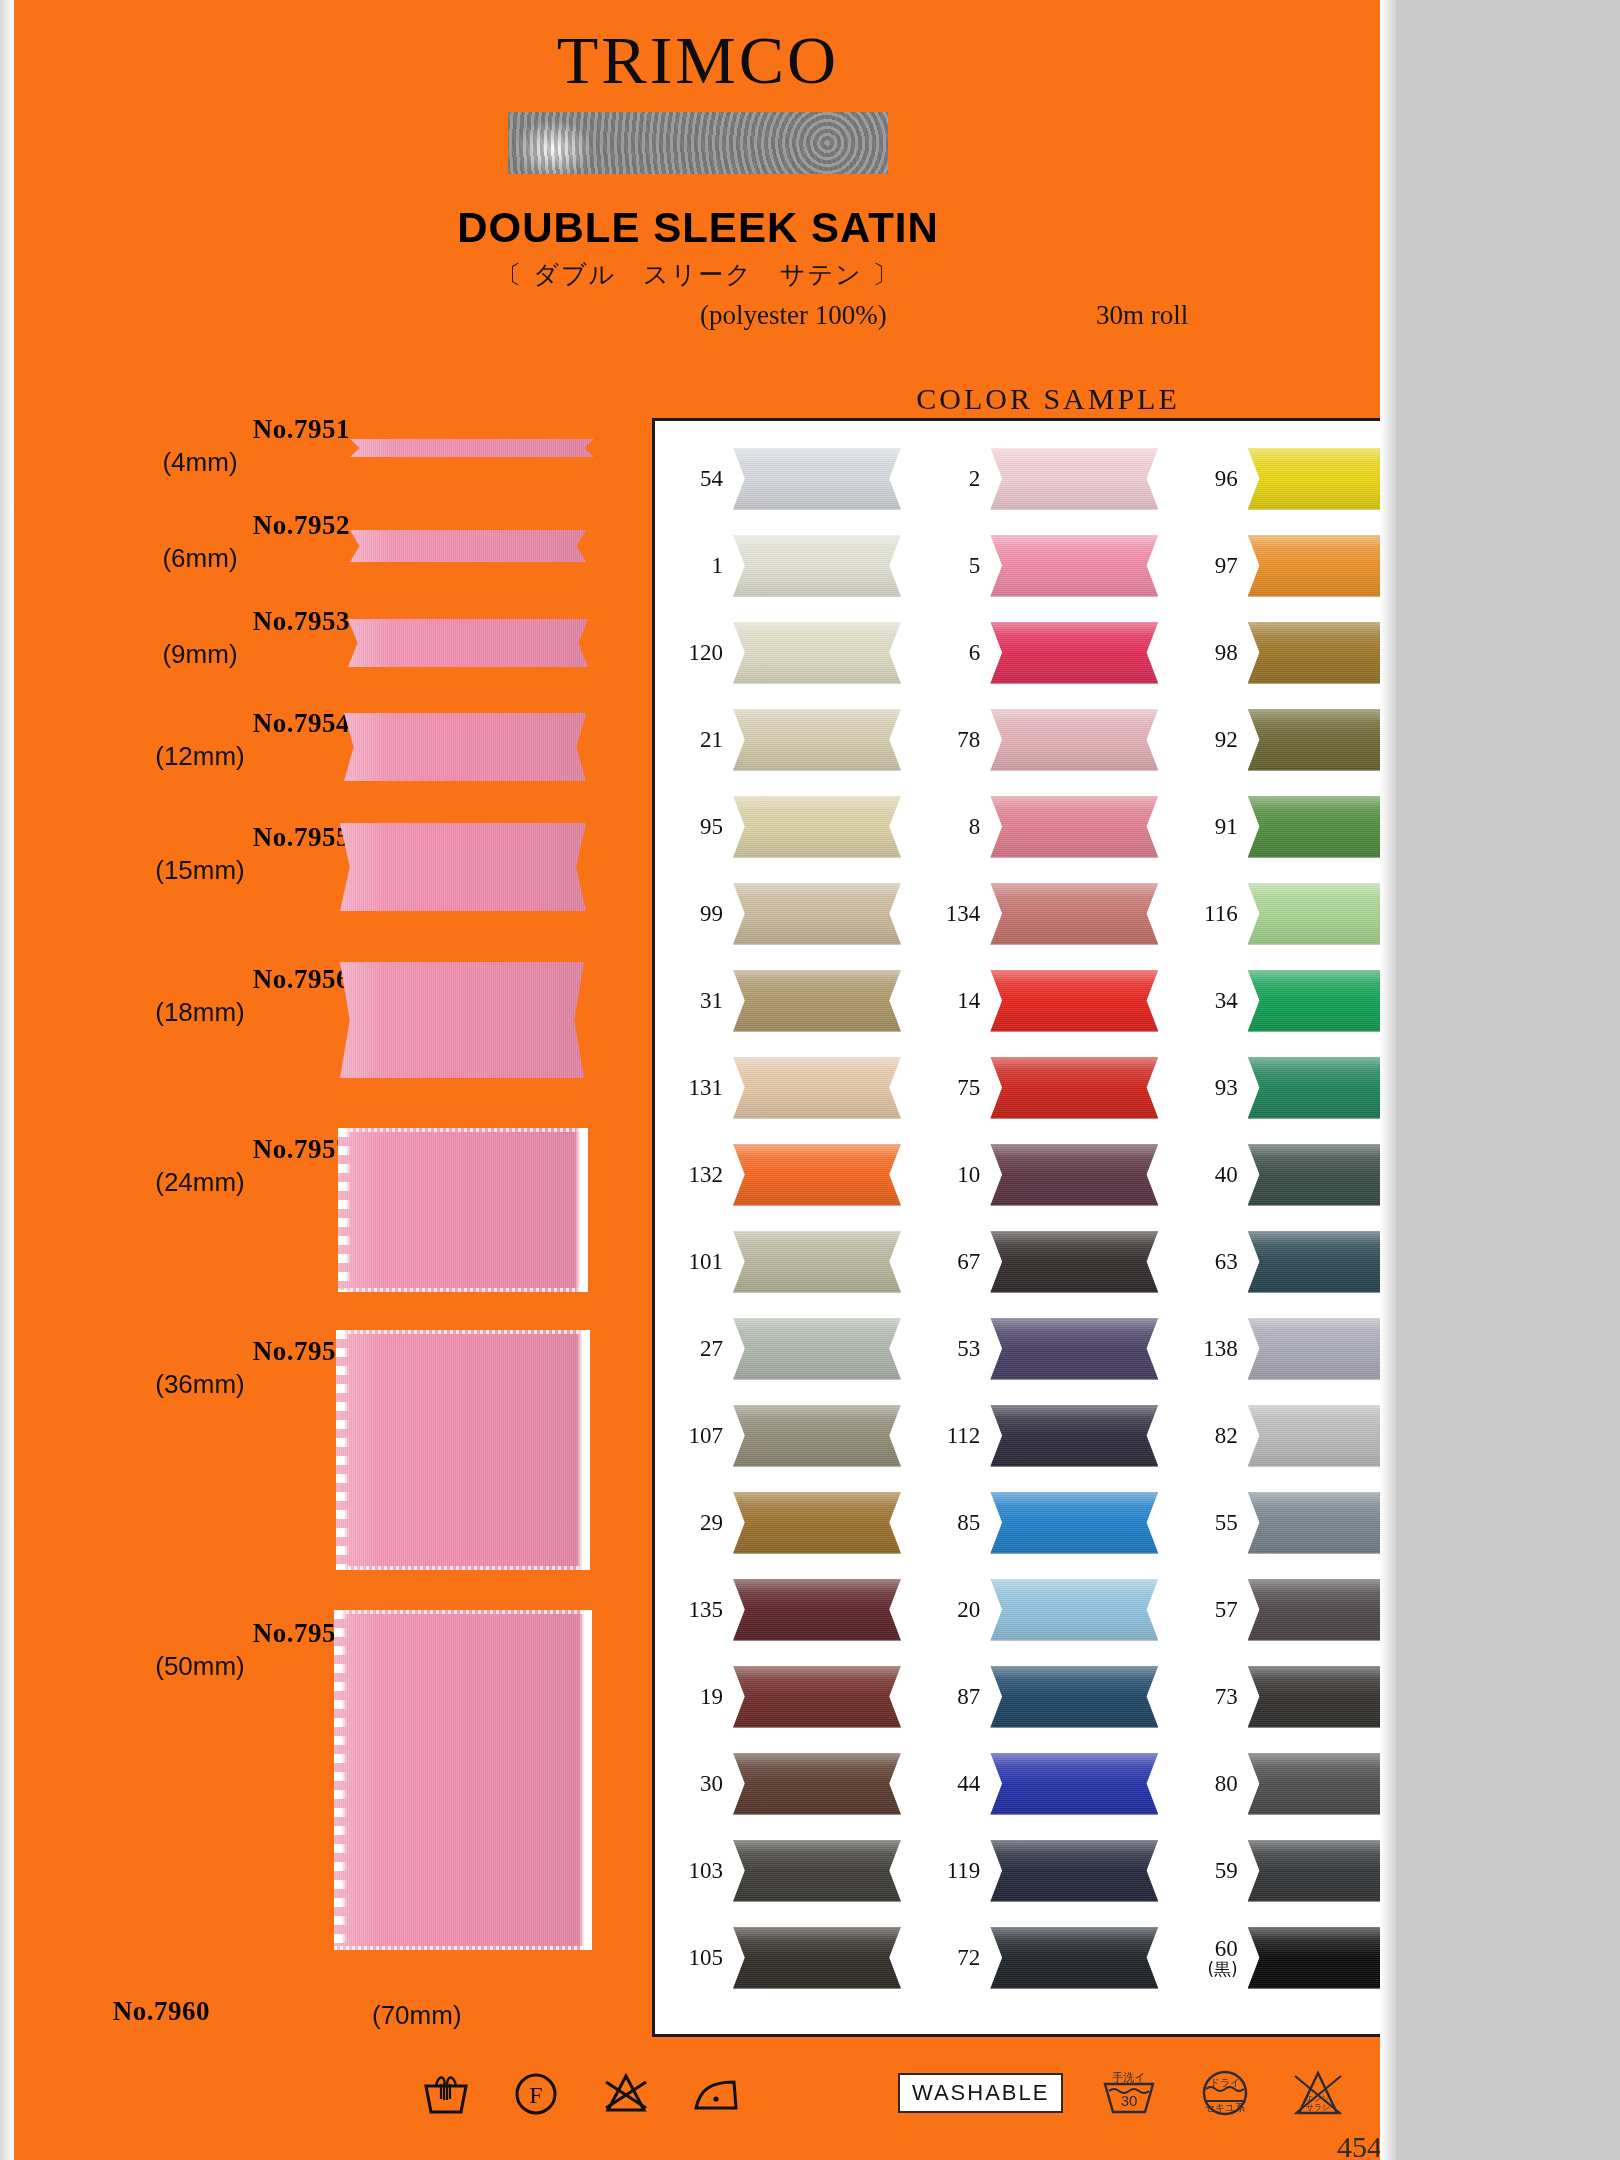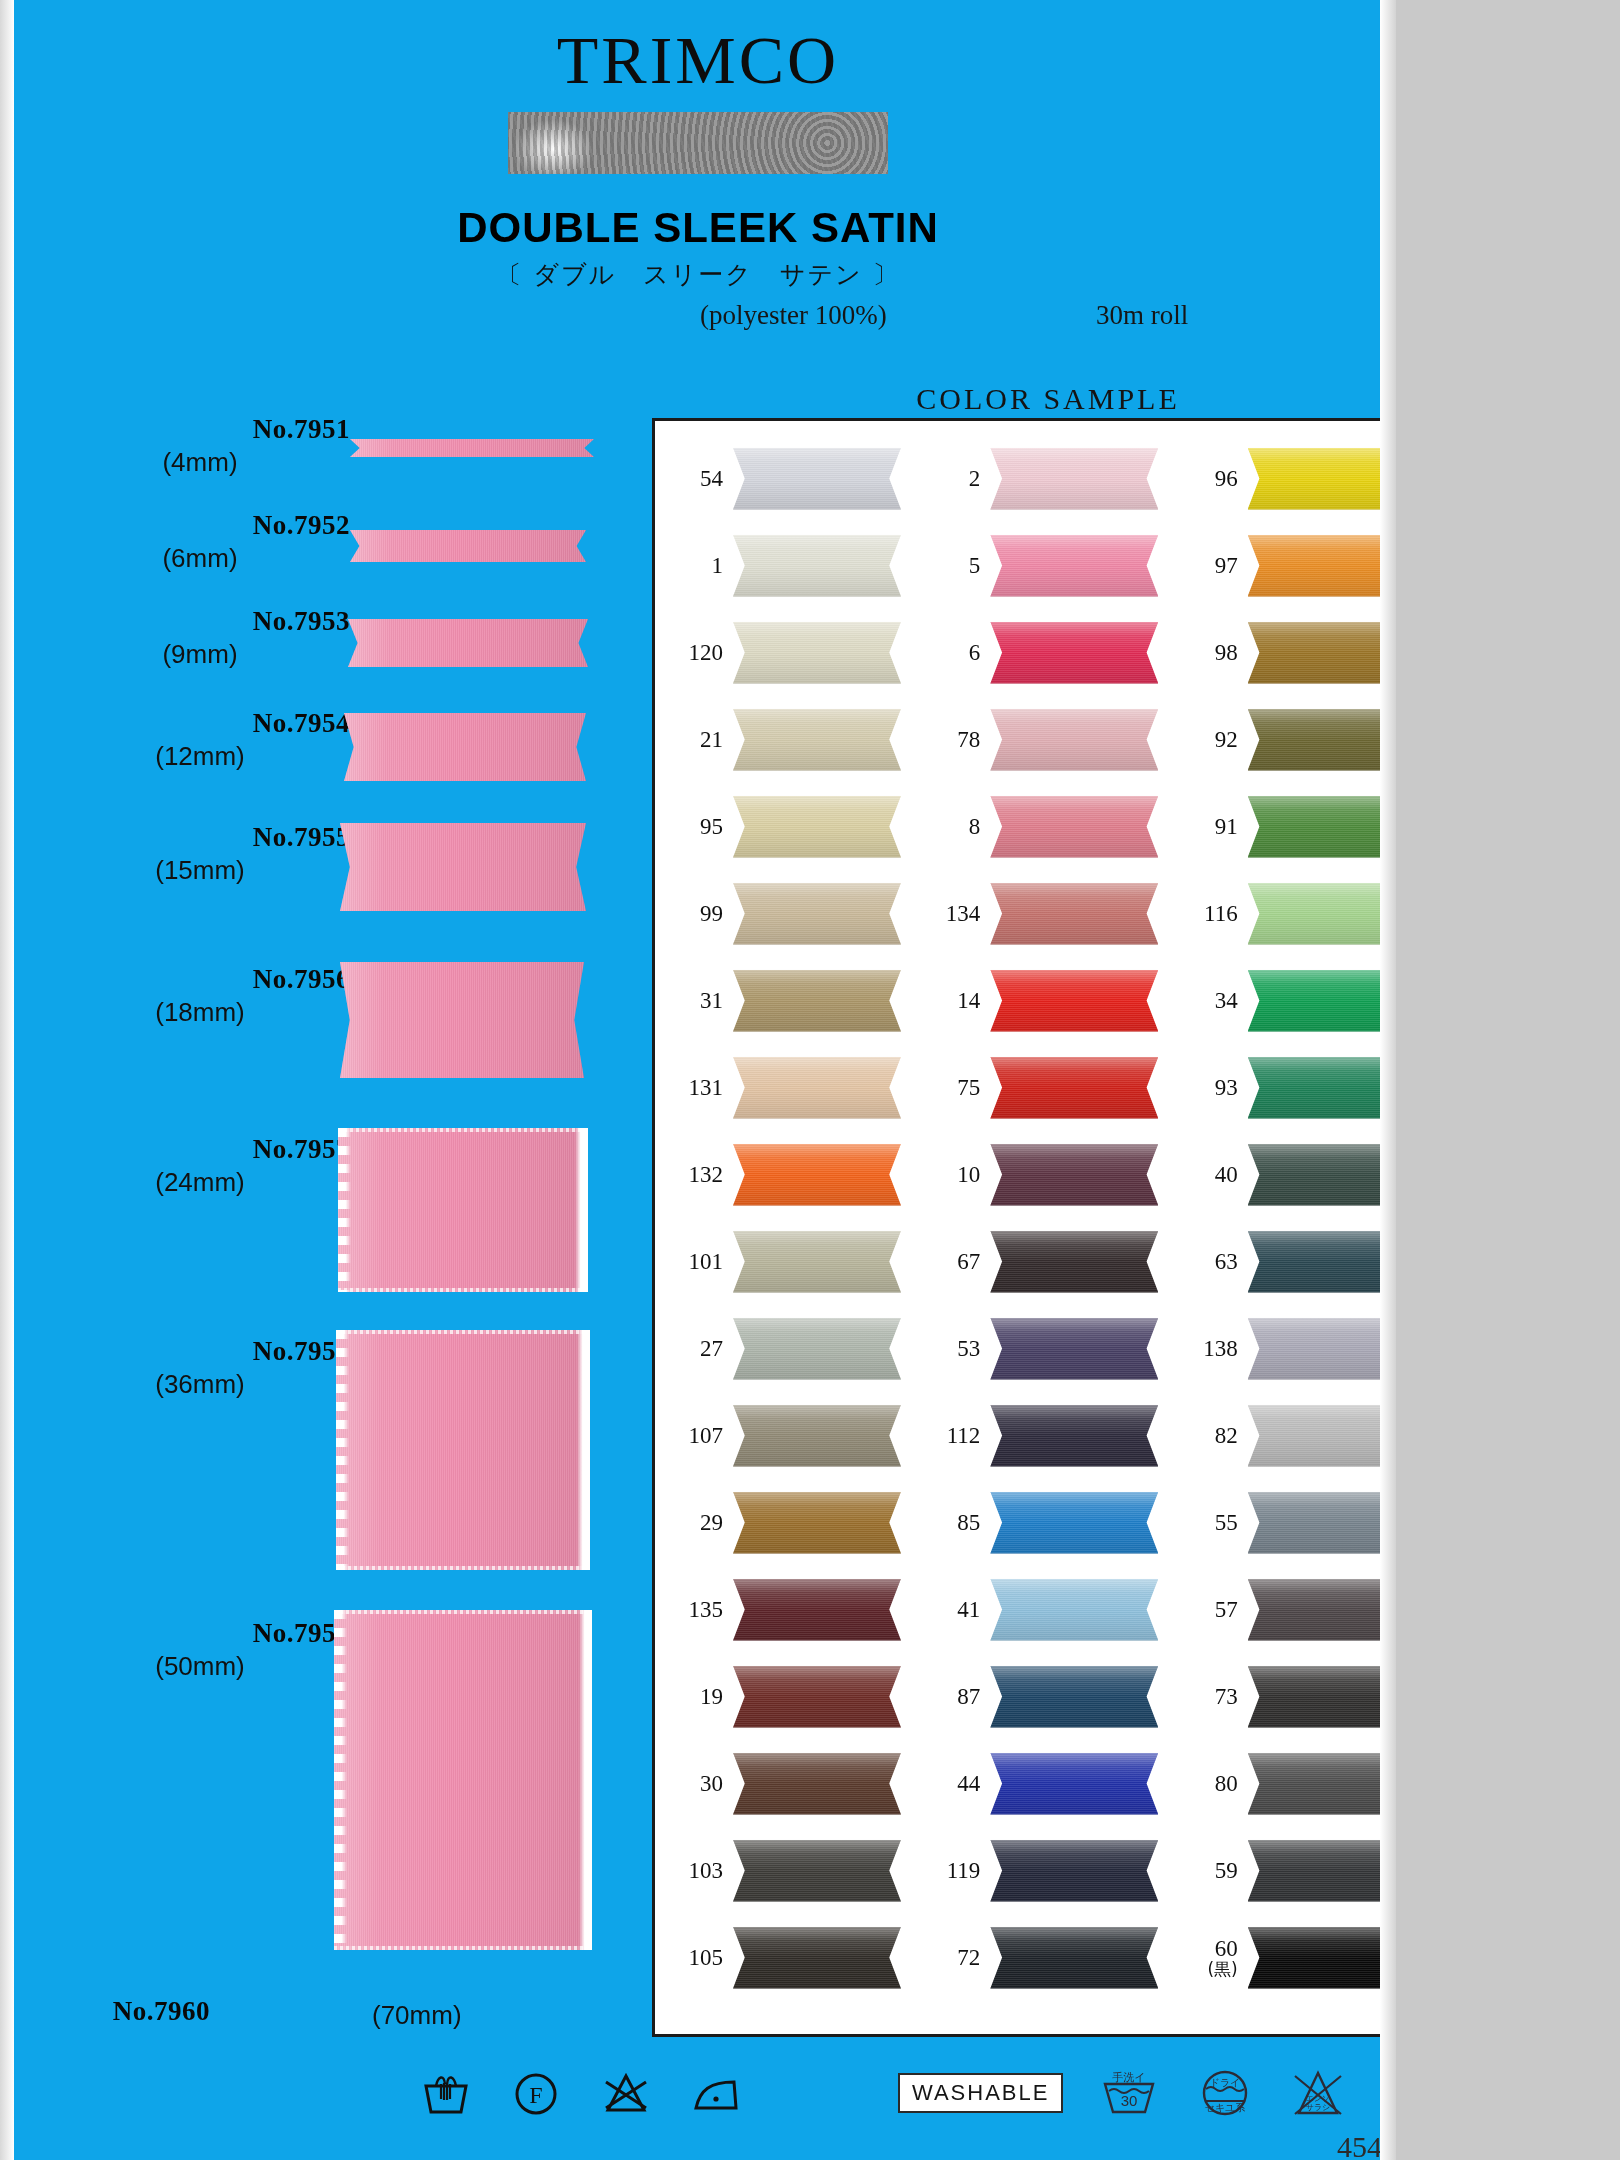--- a/index.html
+++ b/index.html
@@ -1,18 +1,18 @@
 <!DOCTYPE html>
 <html><head>
 <meta charset="utf-8">
 <style>
   html,body{margin:0;padding:0;background:#c9c9c9;}
   body{font-family:"Liberation Serif",serif;}
   .page{
-    position:relative;width:1396px;height:2160px;background:#0ea5e9;
+    position:relative;width:1396px;height:2160px;background:#f97316;
     overflow:hidden;box-sizing:border-box;
   }
   
   .page:before{
     content:"";position:absolute;left:0;top:0;width:14px;height:100%;
     background:linear-gradient(to right,#d8d8d8,#ffffff);z-index:40;pointer-events:none;
   }
   .page:after{
     content:"";position:absolute;right:0;top:0;width:16px;height:100%;
     background:linear-gradient(to left,#d3d3d3,#ffffff);z-index:40;pointer-events:none;
@@ -533,21 +533,21 @@
             </div>
           </div>
           <div class="cs-row">
             <div class="cs-num">85</div>
             <div class="swatch" style="background: rgb(30, 126, 200);">
               <div class="weave"></div>
               <div class="sheen"></div>
             </div>
           </div>
           <div class="cs-row">
-            <div class="cs-num">41</div>
+            <div class="cs-num">20</div>
             <div class="swatch" style="background: rgb(143, 192, 220);">
               <div class="weave"></div>
               <div class="sheen"></div>
             </div>
           </div>
           <div class="cs-row">
             <div class="cs-num">87</div>
             <div class="swatch" style="background: rgb(29, 69, 102);">
               <div class="weave"></div>
               <div class="sheen"></div>

